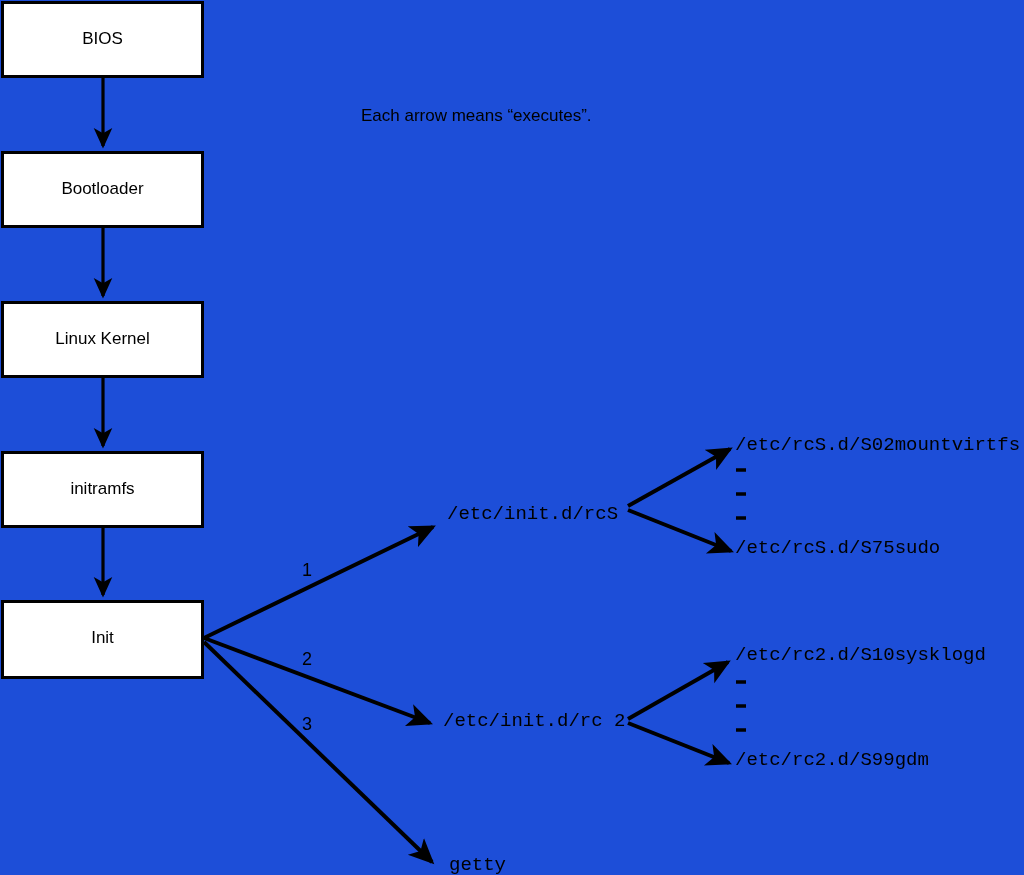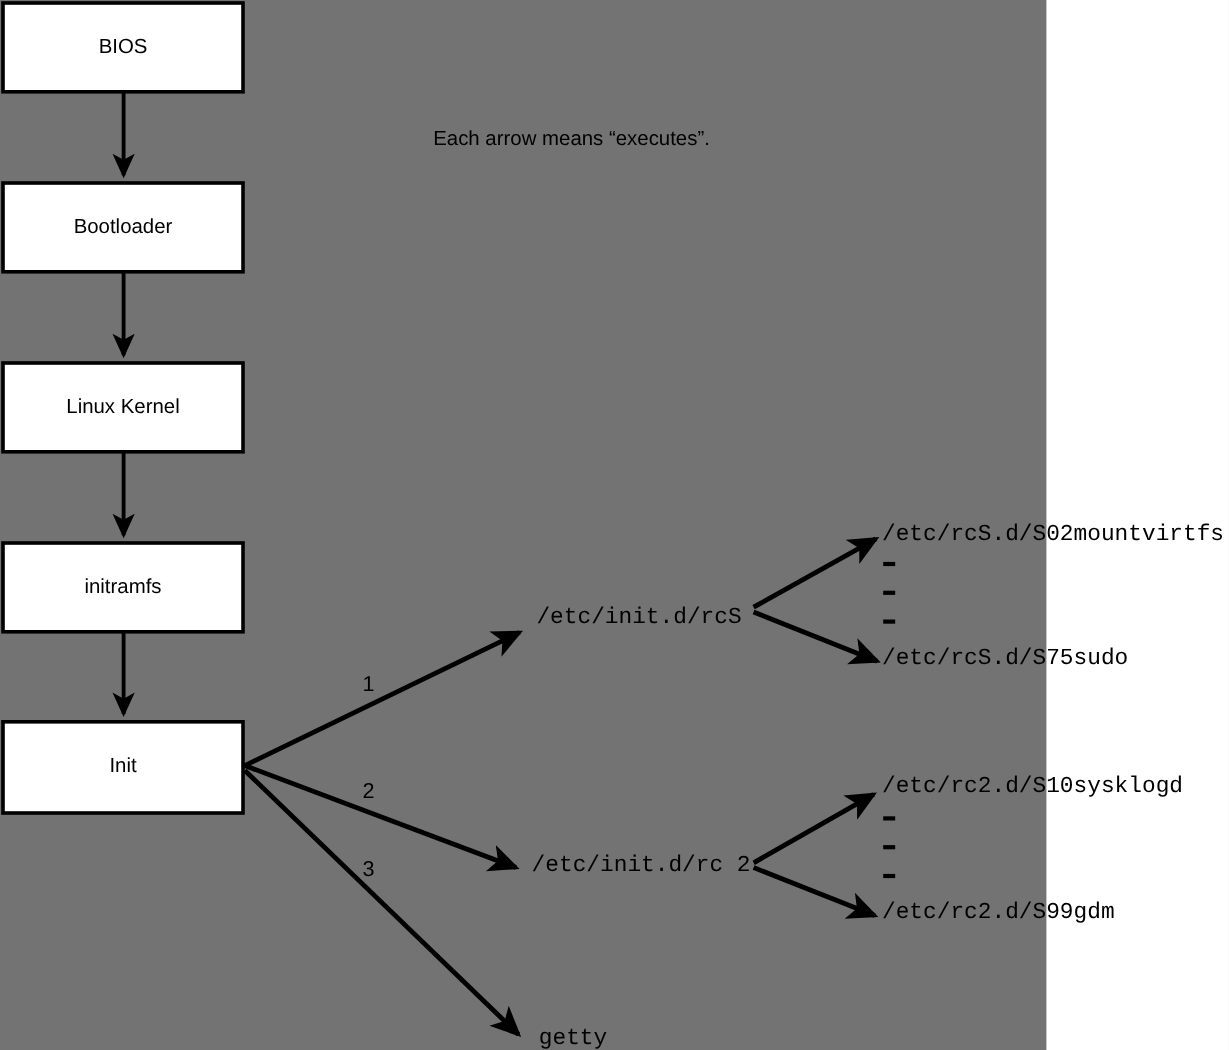--- a/index.html
+++ b/index.html
@@ -8,23 +8,23 @@
     background: #ffffff;
   }
   body {
     width: 1024px;
     height: 875px;
     overflow: hidden;
     font-family: "Liberation Sans", sans-serif;
   }
   #diagram-root {
     position: relative;
-    width: 872px;
+    width: 1024px;
     height: 875px;
-    background: #737373;
+    background: #1d4ed8;
     text-decoration: underline;
   }
   svg#boot-diagram {
     display: block;
     width: 1024px;
     height: 875px;
   }
   .node-box {
     fill: #ffffff;
     stroke: #000000;

